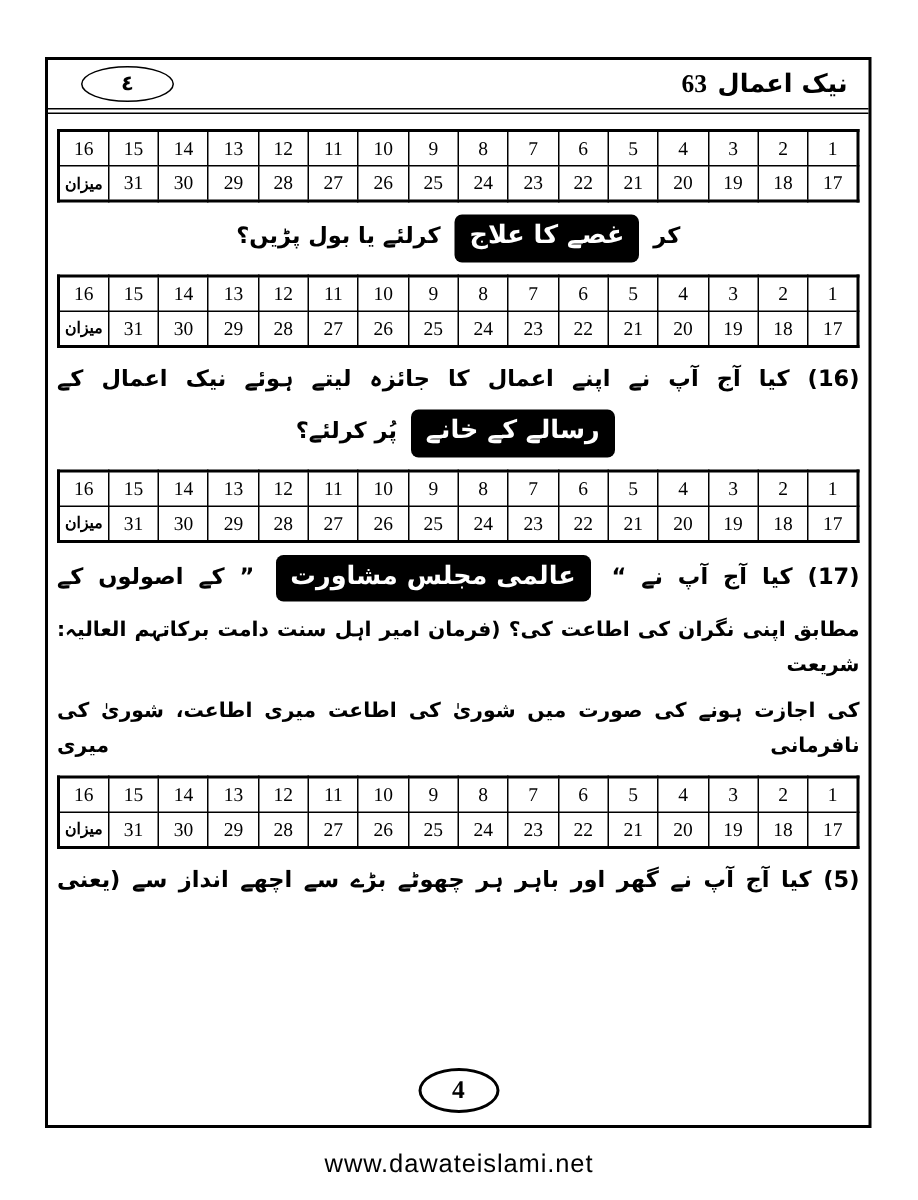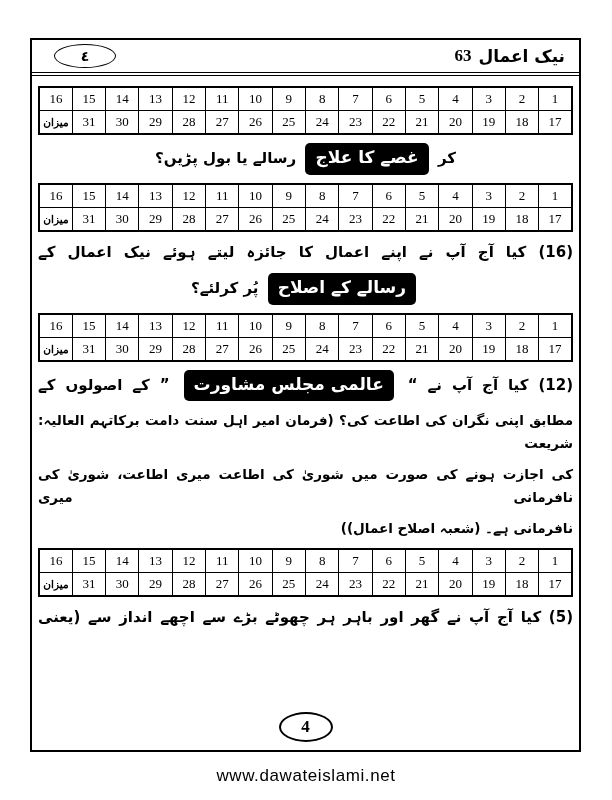--- a/index.html
+++ b/index.html
@@ -163,21 +163,21 @@
               <td>30</td>
               <td>31</td>
               <td class="urdu-cell">میزان</td>
             </tr>
           </tbody>
       </table>
 
       <p class="urdu line center">
         <span>کر</span>
         <span class="hl">غصے کا علاج</span>
-        <span>رسالے یا بول پڑیں؟</span>
+        <span>کرلئے یا بول پڑیں؟</span>
       </p>
 
       <table class="score-table">
         <tbody>
             <tr>
               <td>1</td>
               <td>2</td>
               <td>3</td>
               <td>4</td>
               <td>5</td>
@@ -209,21 +209,21 @@
               <td>29</td>
               <td>30</td>
               <td>31</td>
               <td class="urdu-cell">میزان</td>
             </tr>
           </tbody>
       </table>
 
       <p class="urdu line justify">(16) کیا آج آپ نے اپنے اعمال کا جائزہ لیتے ہوئے نیک اعمال کے</p>
       <p class="urdu line center">
-        <span class="hl">رسالے کے اصلاح</span>
+        <span class="hl">رسالے کے خانے</span>
         <span>پُر کرلئے؟</span>
       </p>
 
       <table class="score-table">
         <tbody>
             <tr>
               <td>1</td>
               <td>2</td>
               <td>3</td>
               <td>4</td>
@@ -255,27 +255,26 @@
               <td>28</td>
               <td>29</td>
               <td>30</td>
               <td>31</td>
               <td class="urdu-cell">میزان</td>
             </tr>
           </tbody>
       </table>
 
       <p class="urdu line justify">
-        <span>(12) کیا آج آپ نے “</span>
+        <span>(17) کیا آج آپ نے “</span>
         <span class="hl">عالمی مجلس مشاورت</span>
         <span>” کے اصولوں کے</span>
       </p>
       <p class="urdu line sub justify">مطابق اپنی نگران کی اطاعت کی؟ (فرمان امیر اہل سنت دامت برکاتہم العالیہ: شریعت</p>
       <p class="urdu line sub justify">کی اجازت ہونے کی صورت میں شوریٰ کی اطاعت میری اطاعت، شوریٰ کی نافرمانی میری</p>
-      <p class="urdu line sub right">نافرمانی ہے۔ (شعبہ اصلاح اعمال))</p>
 
       <table class="score-table">
         <tbody>
             <tr>
               <td>1</td>
               <td>2</td>
               <td>3</td>
               <td>4</td>
               <td>5</td>
               <td>6</td>

